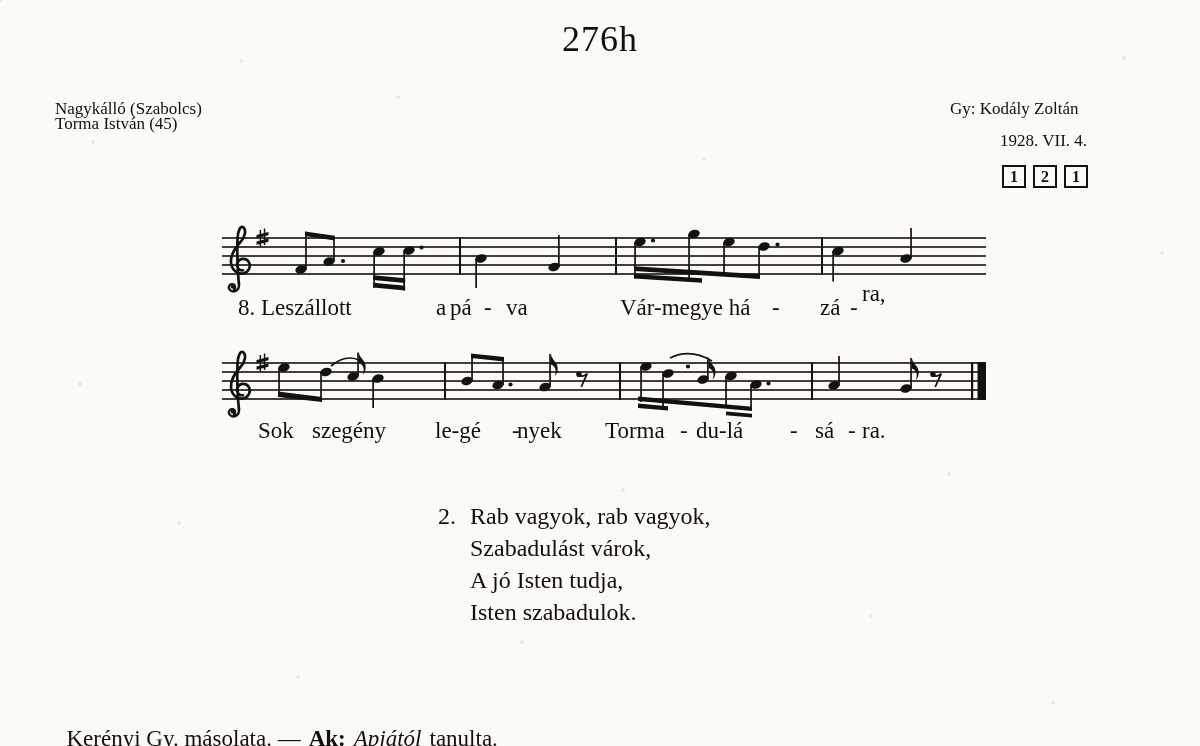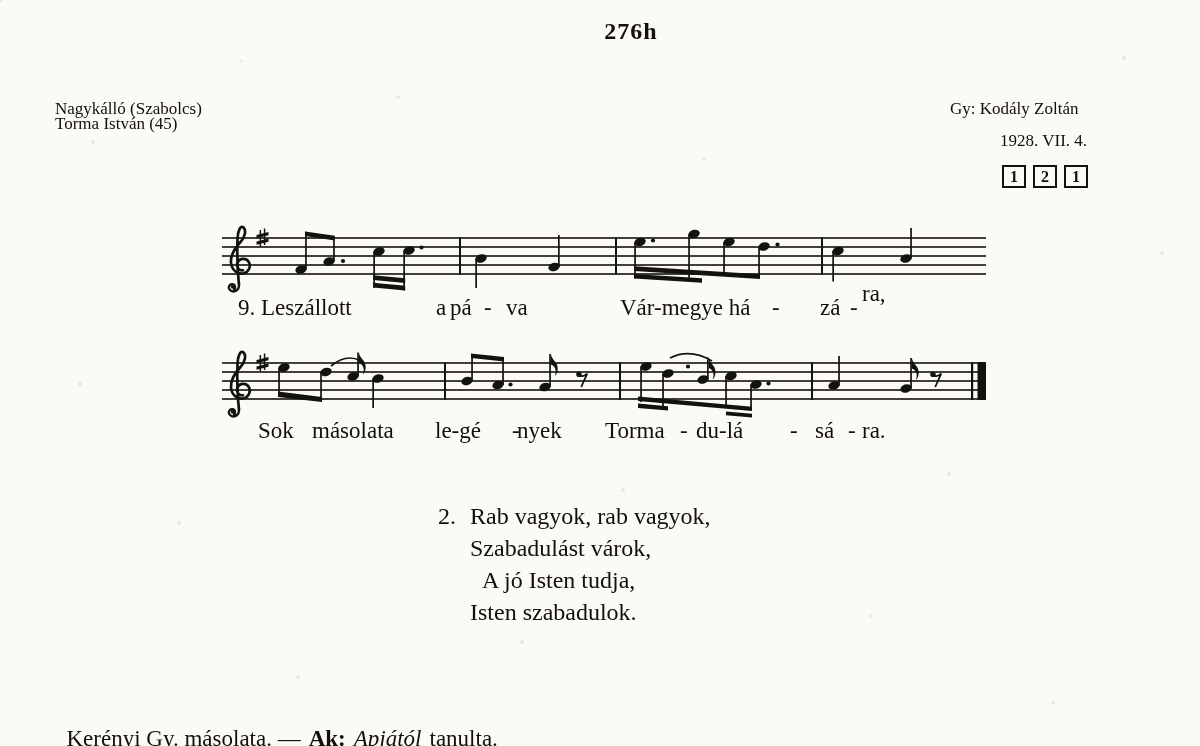--- a/index.html
+++ b/index.html
@@ -2,21 +2,21 @@
 <html><head>
 <meta charset="utf-8">
 <style>
   html,body{margin:0;padding:0;}
   body{
     width:1200px;height:746px;position:relative;overflow:hidden;
     background:#fbfaf6;color:#121008;
     font-family:"Liberation Serif","DejaVu Serif",serif;
   }
   .abs{position:absolute;white-space:pre;}
-  #title{left:631px;top:18px;transform:translateX(-50%);font-size:24px;font-weight:bold;letter-spacing:1px;}
+  #title{left:600px;top:18px;transform:translateX(-50%);font-size:36px;font-weight:normal;letter-spacing:1px;}
   .hdr{font-size:17px;}
   #location{left:55px;top:99px;}
   #informant{left:55px;top:114px;}
   #collector{left:950px;top:99px;}
   #rec-date{left:1000px;top:131px;}
   #form-structure{left:1002px;top:165px;display:flex;gap:7px;}
   .fbox{width:20px;height:19px;border:2px solid #14120c;display:flex;align-items:center;justify-content:center;
         font-size:16px;font-weight:bold;background:#fbfaf6;}
   .lyr{font-size:23px;}
   .v2{font-size:24px;}
@@ -204,45 +204,45 @@
 <div id="informant" class="abs hdr">Torma István (45)</div>
 <div id="collector" class="abs hdr">Gy: Kodály Zoltán</div>
 <div id="rec-date" class="abs hdr">1928. VII. 4.</div>
 
 <div id="form-structure" class="abs">
   <span class="fbox">1</span>
   <span class="fbox">2</span>
   <span class="fbox">1</span>
 </div>
 
-<span class="abs lyr" style="left:238px;top:295px">9. Leszállott</span>
+<span class="abs lyr" style="left:238px;top:295px">8. Leszállott</span>
 <span class="abs lyr" style="left:436px;top:295px">a</span>
 <span class="abs lyr" style="left:450px;top:295px">pá</span>
 <span class="abs lyr" style="left:484px;top:295px">-</span>
 <span class="abs lyr" style="left:506px;top:295px">va</span>
 <span class="abs lyr" style="left:620px;top:295px">Vár-megye há</span>
 <span class="abs lyr" style="left:772px;top:295px">-</span>
 <span class="abs lyr" style="left:820px;top:295px">zá</span>
 <span class="abs lyr" style="left:850px;top:295px">-</span>
 <span class="abs lyr" style="left:862px;top:281px">ra,</span>
 
 <span class="abs lyr" style="left:258px;top:418px">Sok</span>
-<span class="abs lyr" style="left:312px;top:418px">másolata</span>
+<span class="abs lyr" style="left:312px;top:418px">szegény</span>
 <span class="abs lyr" style="left:435px;top:418px">le-gé</span>
 <span class="abs lyr" style="left:512px;top:418px">-</span>
 <span class="abs lyr" style="left:517px;top:418px">nyek</span>
 <span class="abs lyr" style="left:605px;top:418px">Torma</span>
 <span class="abs lyr" style="left:680px;top:418px">-</span>
 <span class="abs lyr" style="left:696px;top:418px">du-lá</span>
 <span class="abs lyr" style="left:790px;top:418px">-</span>
 <span class="abs lyr" style="left:815px;top:418px">sá</span>
 <span class="abs lyr" style="left:848px;top:418px">-</span>
 <span class="abs lyr" style="left:862px;top:418px">ra.</span>
 
 <span class="abs v2" style="left:438px;top:503px">2.</span>
 <span class="abs v2" style="left:470px;top:503px">Rab vagyok, rab vagyok,</span>
 <span class="abs v2" style="left:470px;top:535px">Szabadulást várok,</span>
-<span class="abs v2" style="left:482px;top:567px">A jó Isten tudja,</span>
+<span class="abs v2" style="left:470px;top:567px">A jó Isten tudja,</span>
 <span class="abs v2" style="left:470px;top:599px">Isten szabadulok.</span>
 
 <div id="footer-line" class="abs">
   <span>Kerényi Gy. másolata. —</span><b class="sp">Ak:</b><i class="sp">Apjától</i><span class="sp">tanulta.</span>
 </div>
 
 </body></html>

